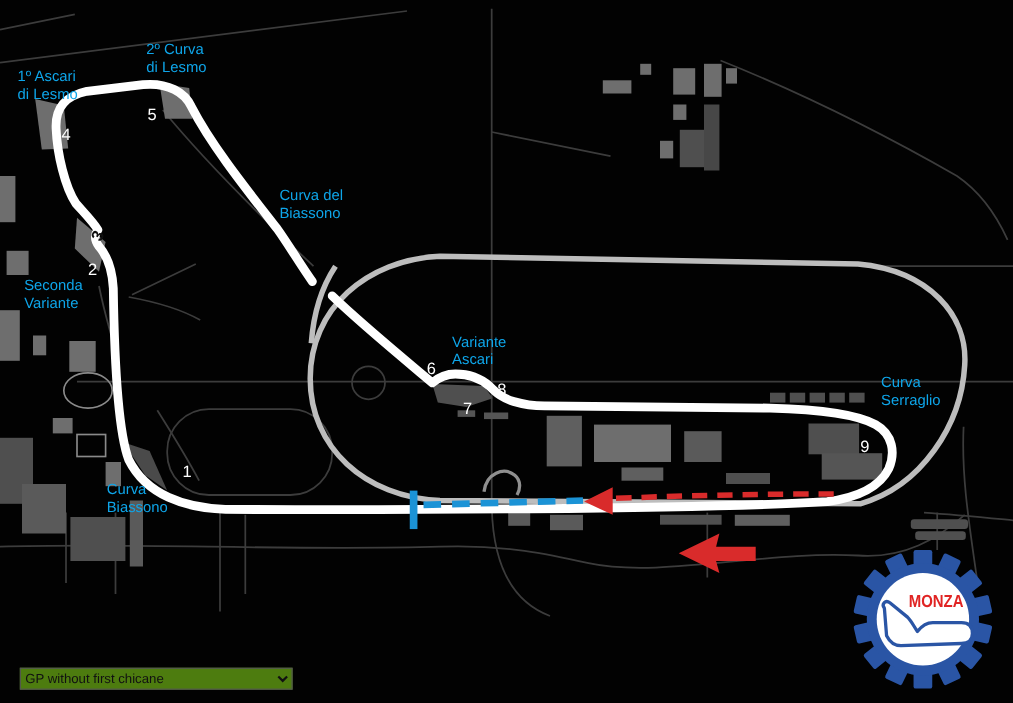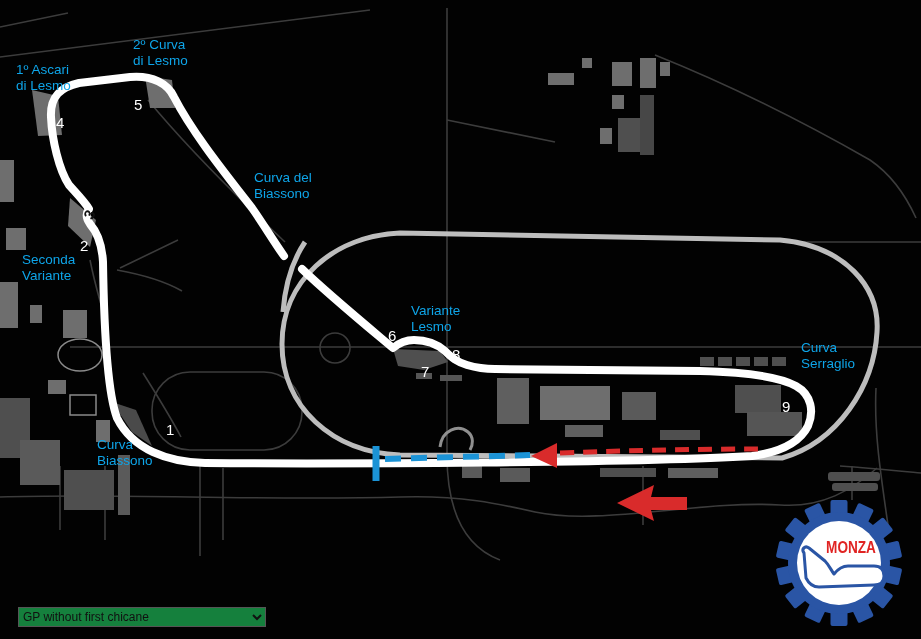--- a/index.html
+++ b/index.html
@@ -7,21 +7,21 @@
          font-family:"Liberation Sans", sans-serif;}
   .stage svg{position:absolute;left:0;top:0;}
   .map-label{position:absolute;color:#0ea5e9;font-size:13.5px;line-height:16px;white-space:nowrap;}
   .turn-number{position:absolute;color:#fff;font-size:15px;line-height:15px;}
   .turn-number.dark{color:#101010;font-weight:bold;}
   .monza-text{position:absolute;left:818px;top:539px;width:66px;text-align:center;
               color:#e02423;font-size:16px;font-weight:bold;letter-spacing:0px;
               transform:scaleX(0.85);transform-origin:center;}
   .variant-select{position:absolute;left:18px;top:607px;width:248px;height:20px;
                   font-family:"Liberation Sans", sans-serif;font-size:12px;
-                  background:#15803d;color:#111;border:1px solid #555;}
+                  background:#4d7c0f;color:#111;border:1px solid #555;}
 </style>
 </head>
 <body>
 
 <div class="stage">
 
 <svg width="921" height="639" viewBox="0 0 921 639">
 
   <g stroke="#3c3c3c" stroke-width="1.6" fill="none">
     <path d="M0,57 L370,10"></path>
@@ -161,21 +161,21 @@
   <div class="map-label" style="left:22px;top:252px;">
     <div>Seconda</div>
       <div>Variante</div>
   </div>
   <div class="map-label" style="left:97px;top:437px;">
     <div>Curva</div>
       <div>Biassono</div>
   </div>
   <div class="map-label" style="left:411px;top:303px;">
     <div>Variante</div>
-      <div>Lesmo</div>
+      <div>Ascari</div>
   </div>
   <div class="map-label" style="left:801px;top:340px;">
     <div>Curva</div>
       <div>Serraglio</div>
   </div>
 
   <div class="turn-number" style="left:166px;top:422px;">1</div>
   <div class="turn-number" style="left:80px;top:238px;">2</div>
   <div class="turn-number dark" style="left:85px;top:207px;transform:rotate(-65deg);">3</div>
   <div class="turn-number" style="left:56px;top:115px;">4</div>

